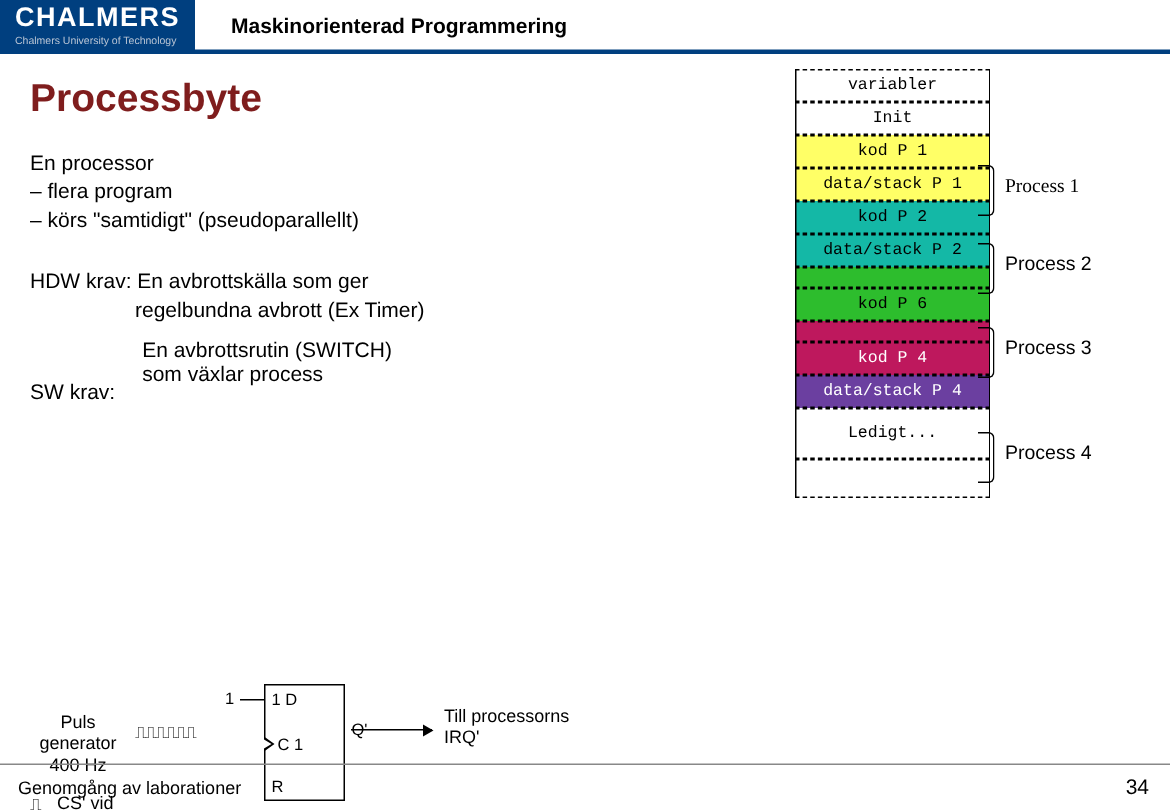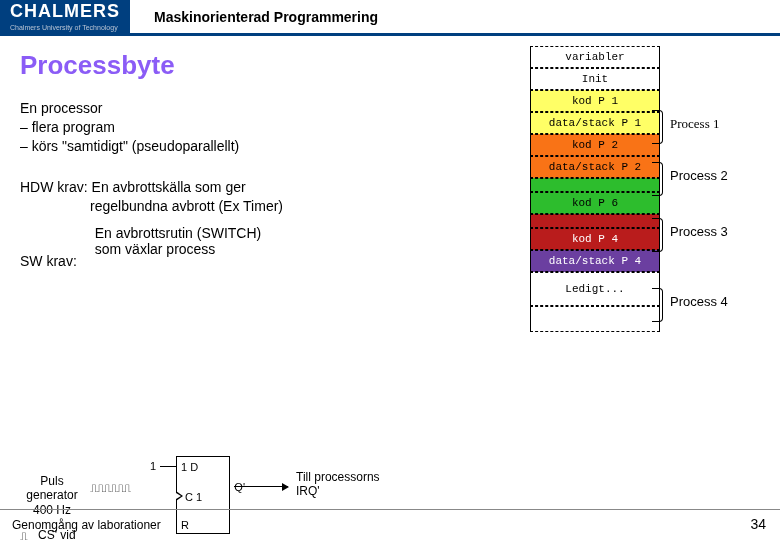--- a/index.html
+++ b/index.html
@@ -6,38 +6,38 @@
   body { width: 780px; height: 540px; font-family: Arial, sans-serif; background: #fff; position: relative; overflow: hidden; }
 
   
   .header { display: flex; align-items: center; height: 36px; border-bottom: 3px solid #003f7f; }
   .logo-box { background: #003f7f; color: #fff; font-weight: bold; font-size: 18px; letter-spacing: 1px; padding: 2px 10px; }
   .logo-sub { background: #003f7f; color: #b8c4d4; font-size: 7px; padding: 0 10px 3px 10px; }
   .logo-wrap { display: flex; flex-direction: column; }
   .header-title { font-size: 14px; font-weight: bold; margin-left: 24px; }
 
   .content { padding: 14px 20px 0 20px; position: relative; height: 460px; }
-  .slide-title { font-size: 26px; color: #8b5cf6; margin-bottom: 18px; }
+  .slide-title { font-size: 26px; color: #7f1d1d; margin-bottom: 18px; }
 
   .body-text { font-size: 14px; line-height: 1.35; }
   .body-text.first { margin-top: 4px; }
   .body-text.sec { margin-top: 22px; }
   .sw-row { display:flex; gap:18px; margin-top:10px; font-size:14px;}
   .sw-lbl { min-width:56px;margin-top:28px;}
 
   
   .mem { position:absolute; top:10px; right:120px; width:130px; font-family: "Courier New", monospace; font-size:11px; }
   .seg { border-left:1px solid #000; border-right:1px solid #000; text-align:center; padding:4px 0; border-top:1px dashed #000; border-bottom:1px dashed #000; position:relative; }
   .seg.first { border-top:1px dashed #000; }
   .seg.gap { height:14px; padding:0; }
   .seg.last { border-bottom:1px dashed #000; height:26px; }
   .yellow { background:#ffff66; }
-  .red    { background:#f97316; color:#000;}
+  .red    { background:#14b8a6; color:#000;}
   .green  { background:#2dbd2d; }
-  .blue   { background:#b91c1c; color:#fff;}
+  .blue   { background:#be185d; color:#fff;}
   .purple { background:#6b3fa0; color:#fff;}
 
   .brace { position:absolute; right:20px; width:90px; font-size:13px; }
   .br1 { top:80px;font-family:Liberation Serif, serif;} .br2 { top:132px;} .br3 { top:188px;} .br4 { top:258px;}
   .brace::before { content:""; position:absolute; left:-18px; top:-6px; height:32px; width:10px; border-right:1.5px solid #000; border-top:1.5px solid #000; border-bottom:1.5px solid #000; border-radius:0 4px 4px 0;}
 
   
   .dia { position:absolute; left:20px; bottom:40px; font-size:12px; }
   .puls-box { position:absolute; left:0; top:18px; width:64px; text-align:center; line-height:1.2;}
   .wave { position:absolute; left:70px; top:26px; font-family:monospace; letter-spacing:-1px; font-size:11px; }

